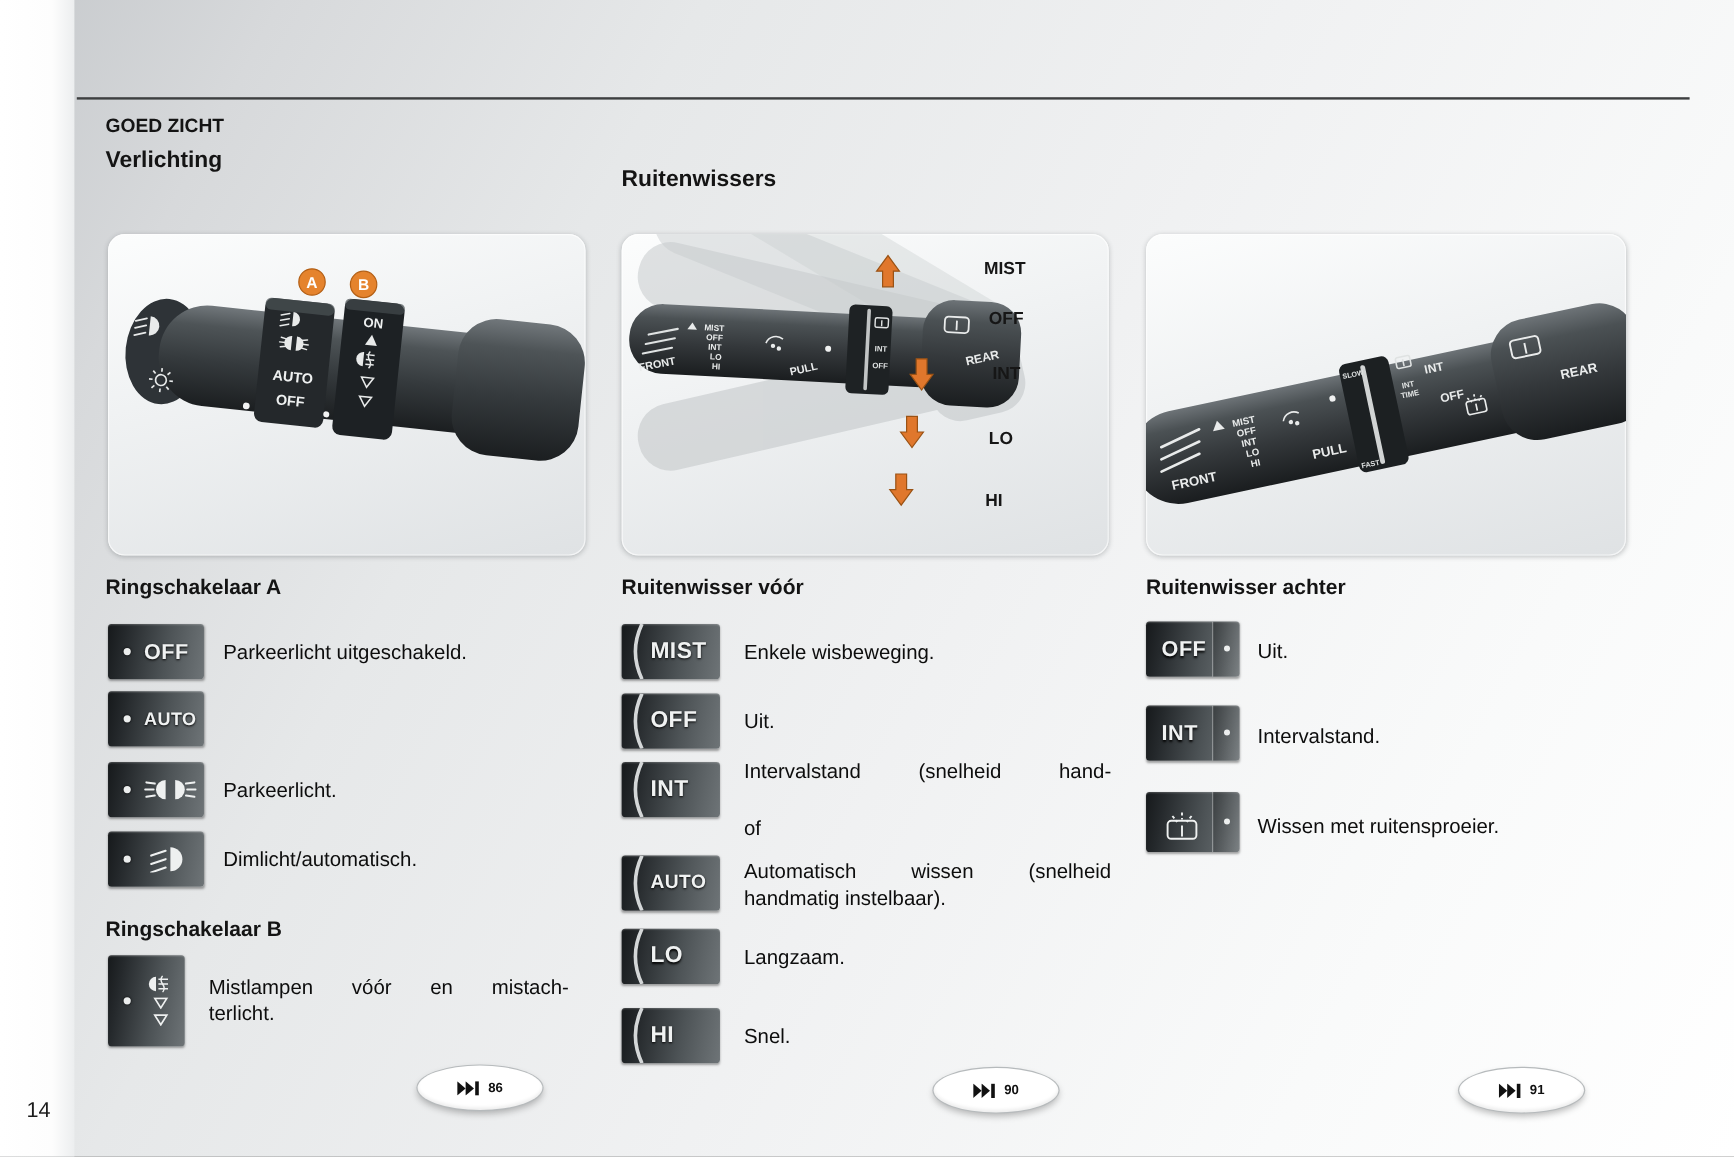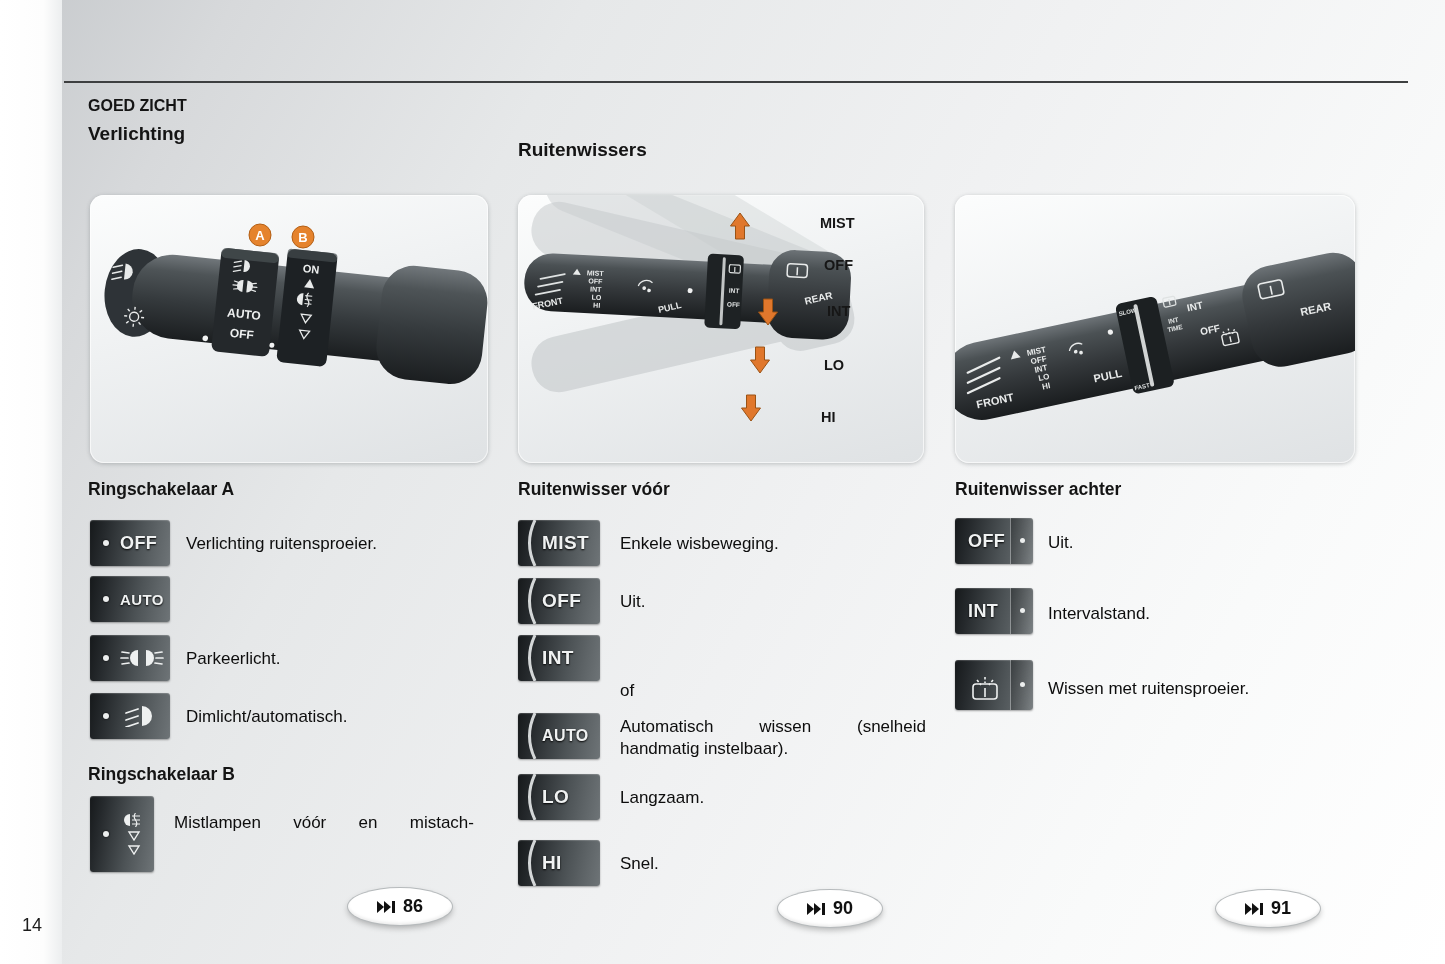--- a/index.html
+++ b/index.html
@@ -39,21 +39,21 @@
   .sw.c3 .band{position:absolute;right:0;top:0;bottom:0;width:22px;
     background:linear-gradient(100deg,rgba(0,0,0,.28),rgba(255,255,255,.10));
     border-left:1px solid rgba(255,255,255,.28);}
   .sw.c3 .pinr{position:absolute;right:8px;top:20px;width:5px;height:5px;border-radius:50%;background:#eceeee;}
   .sw.tall{width:64px;height:76px;align-items:center;}
   .sw.tall .stack{display:flex;flex-direction:column;align-items:center;gap:4px;margin-left:2px;}
   
   .pageref{position:absolute;width:104px;height:37px;border-radius:50%;background:#fff;
     box-shadow:0 0 0 1px #b6babc, 0 3px 6px rgba(0,0,0,.28), inset 0 -2px 3px rgba(0,0,0,.07);
     display:flex;align-items:center;justify-content:center;gap:7px;}
-  .pageref .num{font-size:18px;font-weight:bold;color:#101010;}
+  .pageref .num{font-size:11px;font-weight:bold;color:#101010;}
   .pagenum{position:absolute;left:22px;top:915px;font-size:18px;color:#1c1c1c;}
 </style>
 </head>
 <body>
 
 <div class="page">
   <div class="leftstrip"></div>
 
   <div class="rule"></div>
   <div class="abs h2" style="left:88px;top:97px">GOED ZICHT</div>
@@ -293,21 +293,21 @@
   </div>
 
   <div class="abs h4" style="left:88px;top:479px">Ringschakelaar A</div>
   <div class="abs h4" style="left:518px;top:479px">Ruitenwisser vóór</div>
   <div class="abs h4" style="left:955px;top:479px">Ruitenwisser achter</div>
 
   <div class="sw c1" style="left:90px;top:520px">
     <span class="pin"></span>
     <span class="lbl">OFF</span>
   </div>
-  <div class="txt" style="left:186px;top:533px">Verlichting ruitensproeier.</div>
+  <div class="txt" style="left:186px;top:533px">Parkeerlicht uitgeschakeld.</div>
 
   <div class="sw c1" style="left:90px;top:576px">
     <span class="pin"></span>
     <span class="lbl" style="font-size:15px">AUTO</span>
   </div>
 
   <div class="sw c1" style="left:90px;top:635px">
     <span class="pin"></span>
     <svg width="44" height="20" viewBox="0 0 44 20">
       <g fill="#eef0f0" stroke="#eef0f0">
@@ -360,20 +360,21 @@
       <svg width="14" height="10" viewBox="0 0 14 10">
         <polygon points="2,1 12,1 7,9" fill="none" stroke="#eef0f0" stroke-width="1.4"></polygon>
       </svg>
       <svg width="14" height="10" viewBox="0 0 14 10">
         <polygon points="2,1 12,1 7,9" fill="none" stroke="#eef0f0" stroke-width="1.4"></polygon>
       </svg>
     </span>
   </div>
   <div class="txt" style="left:174px;top:812px;width:300px">
     <div class="jline">Mistlampen vóór en mistach-</div>
+    <div>terlicht.</div>
   </div>
 
   <div class="sw c2" style="left:518px;top:520px">
     <svg class="arc" viewBox="0 0 18 46">
         <path d="M15,0 Q4,23 15,46" stroke="#d4d7d8" stroke-width="3" fill="none"></path>
       </svg>
     <span class="lbl">MIST</span>
   </div>
   <div class="txt" style="left:620px;top:533px">Enkele wisbeweging.</div>
 
@@ -385,20 +386,21 @@
   </div>
   <div class="txt" style="left:620px;top:591px">Uit.</div>
 
   <div class="sw c2" style="left:518px;top:635px">
     <svg class="arc" viewBox="0 0 18 46">
         <path d="M15,0 Q4,23 15,46" stroke="#d4d7d8" stroke-width="3" fill="none"></path>
       </svg>
     <span class="lbl">INT</span>
   </div>
   <div class="txt w306" style="left:620px;top:632px">
+    <div class="jline">Intervalstand (snelheid hand-</div>
   </div>
   <div class="txt" style="left:620px;top:680px">of</div>
 
   <div class="sw c2" style="left:518px;top:713px">
     <svg class="arc" viewBox="0 0 18 46">
         <path d="M15,0 Q4,23 15,46" stroke="#d4d7d8" stroke-width="3" fill="none"></path>
       </svg>
     <span class="lbl" style="font-size:16px">AUTO</span>
   </div>
   <div class="txt w306" style="left:620px;top:716px">

